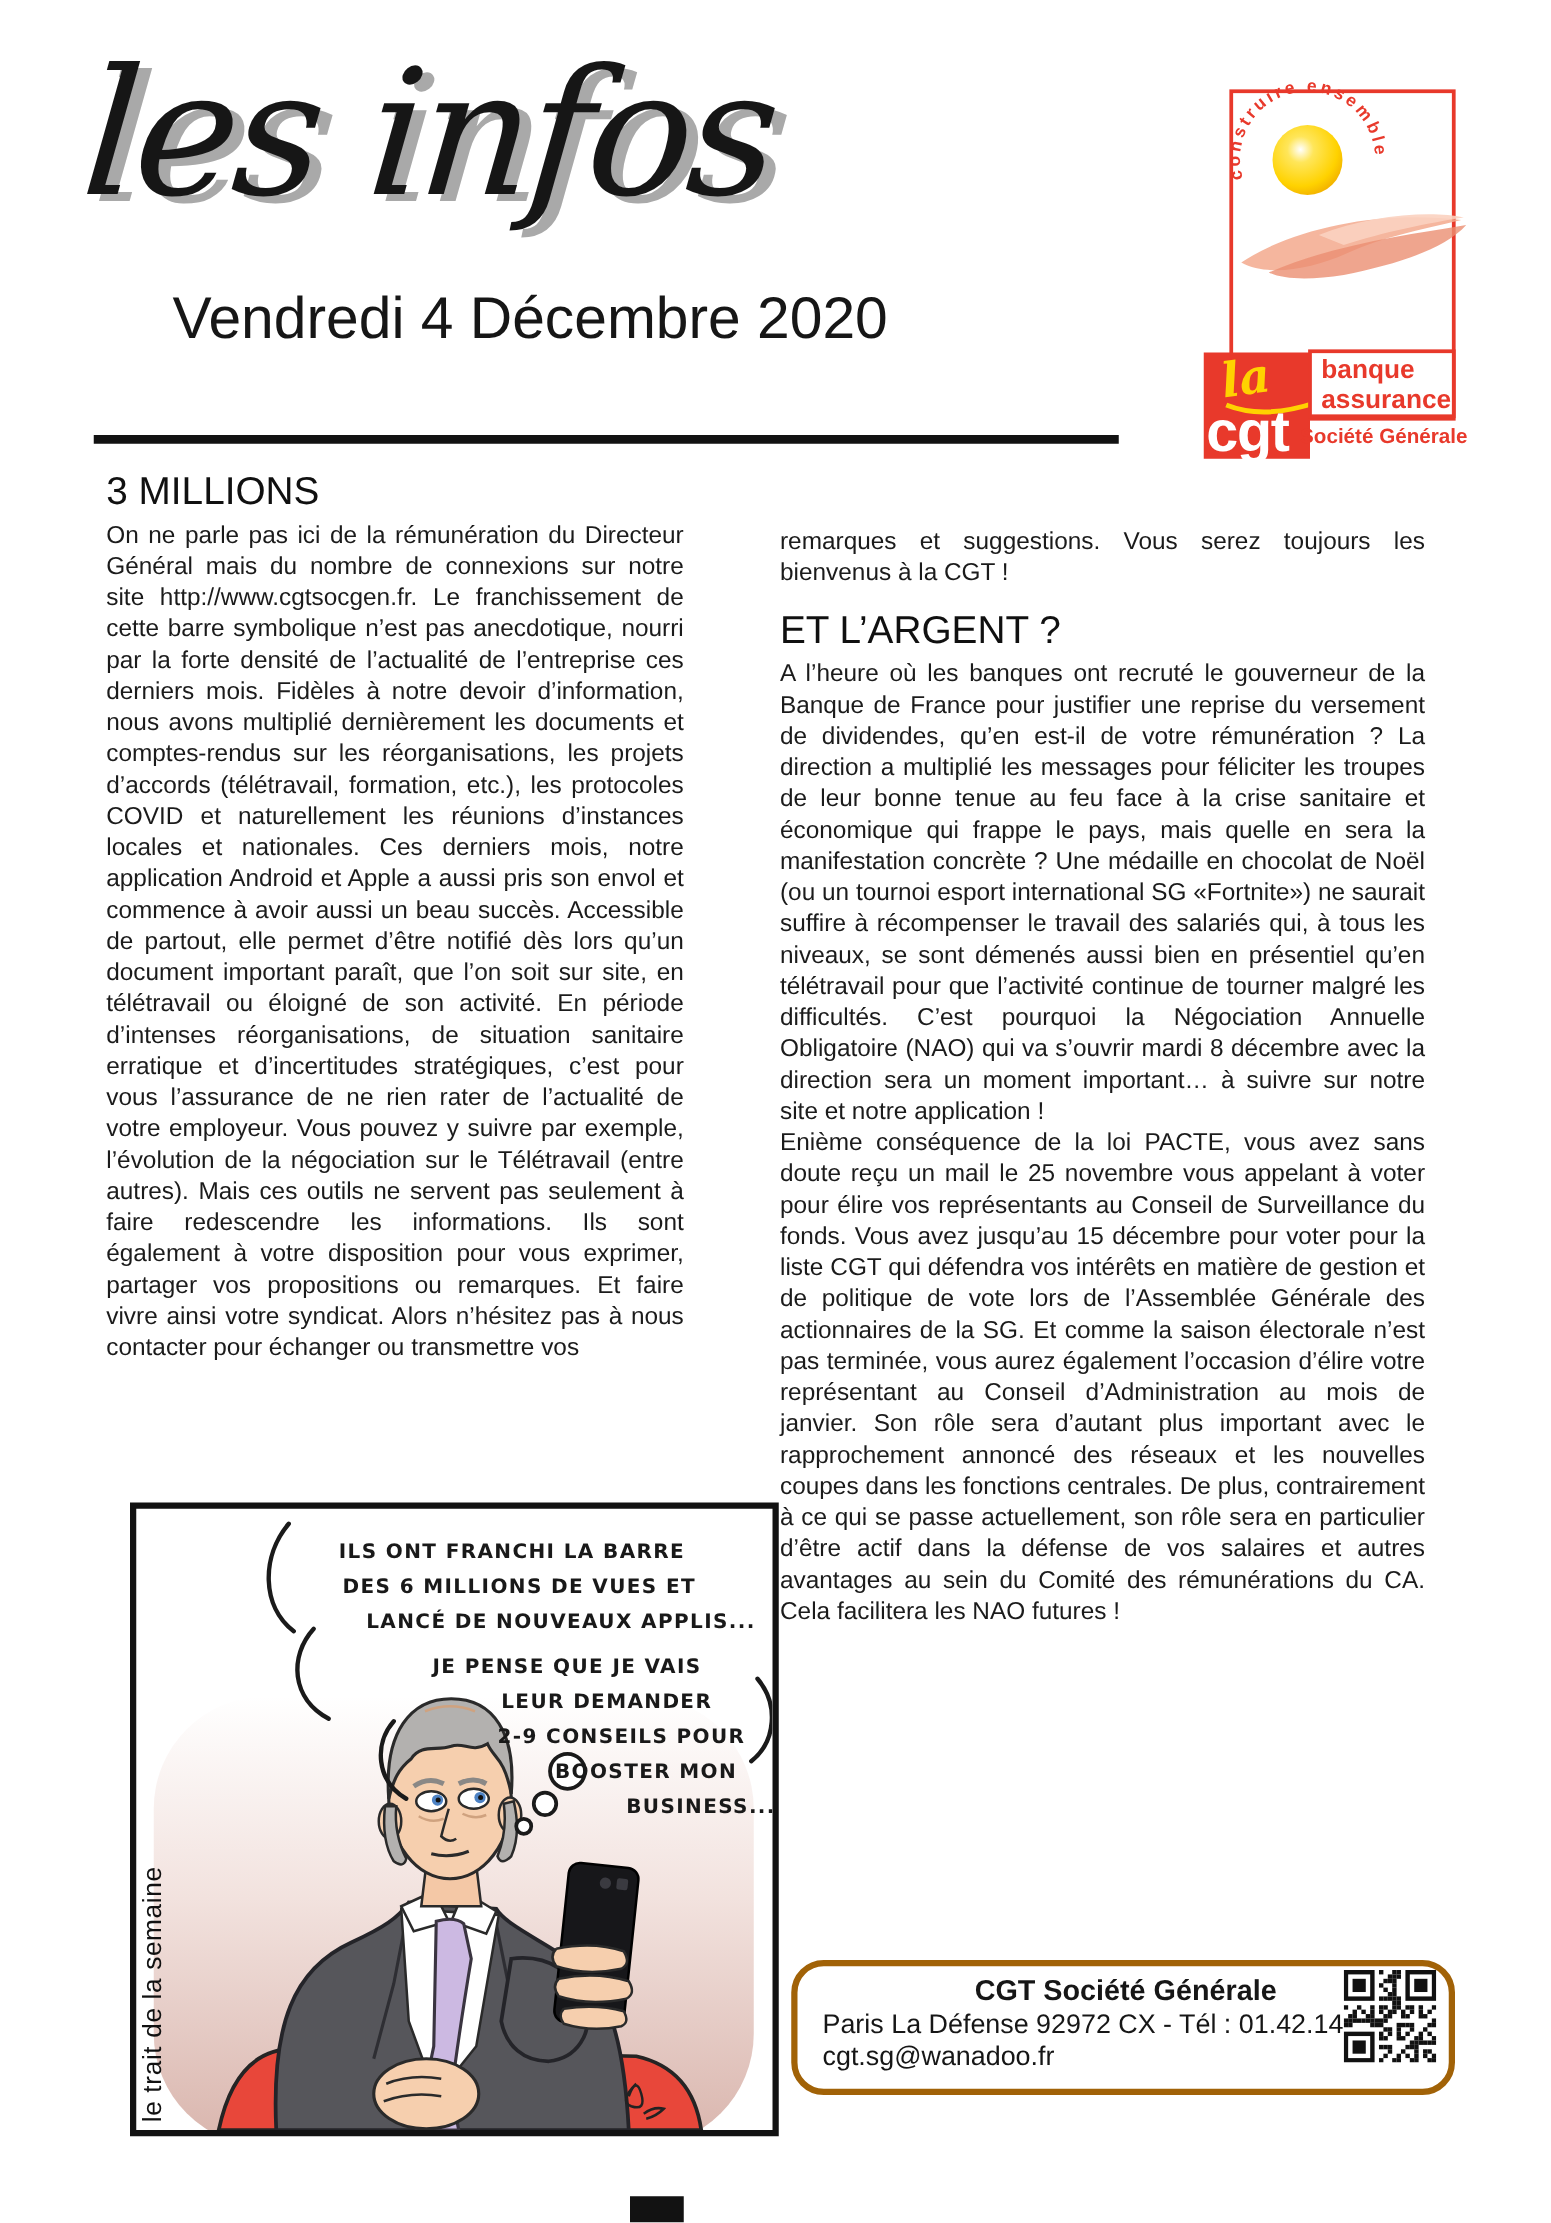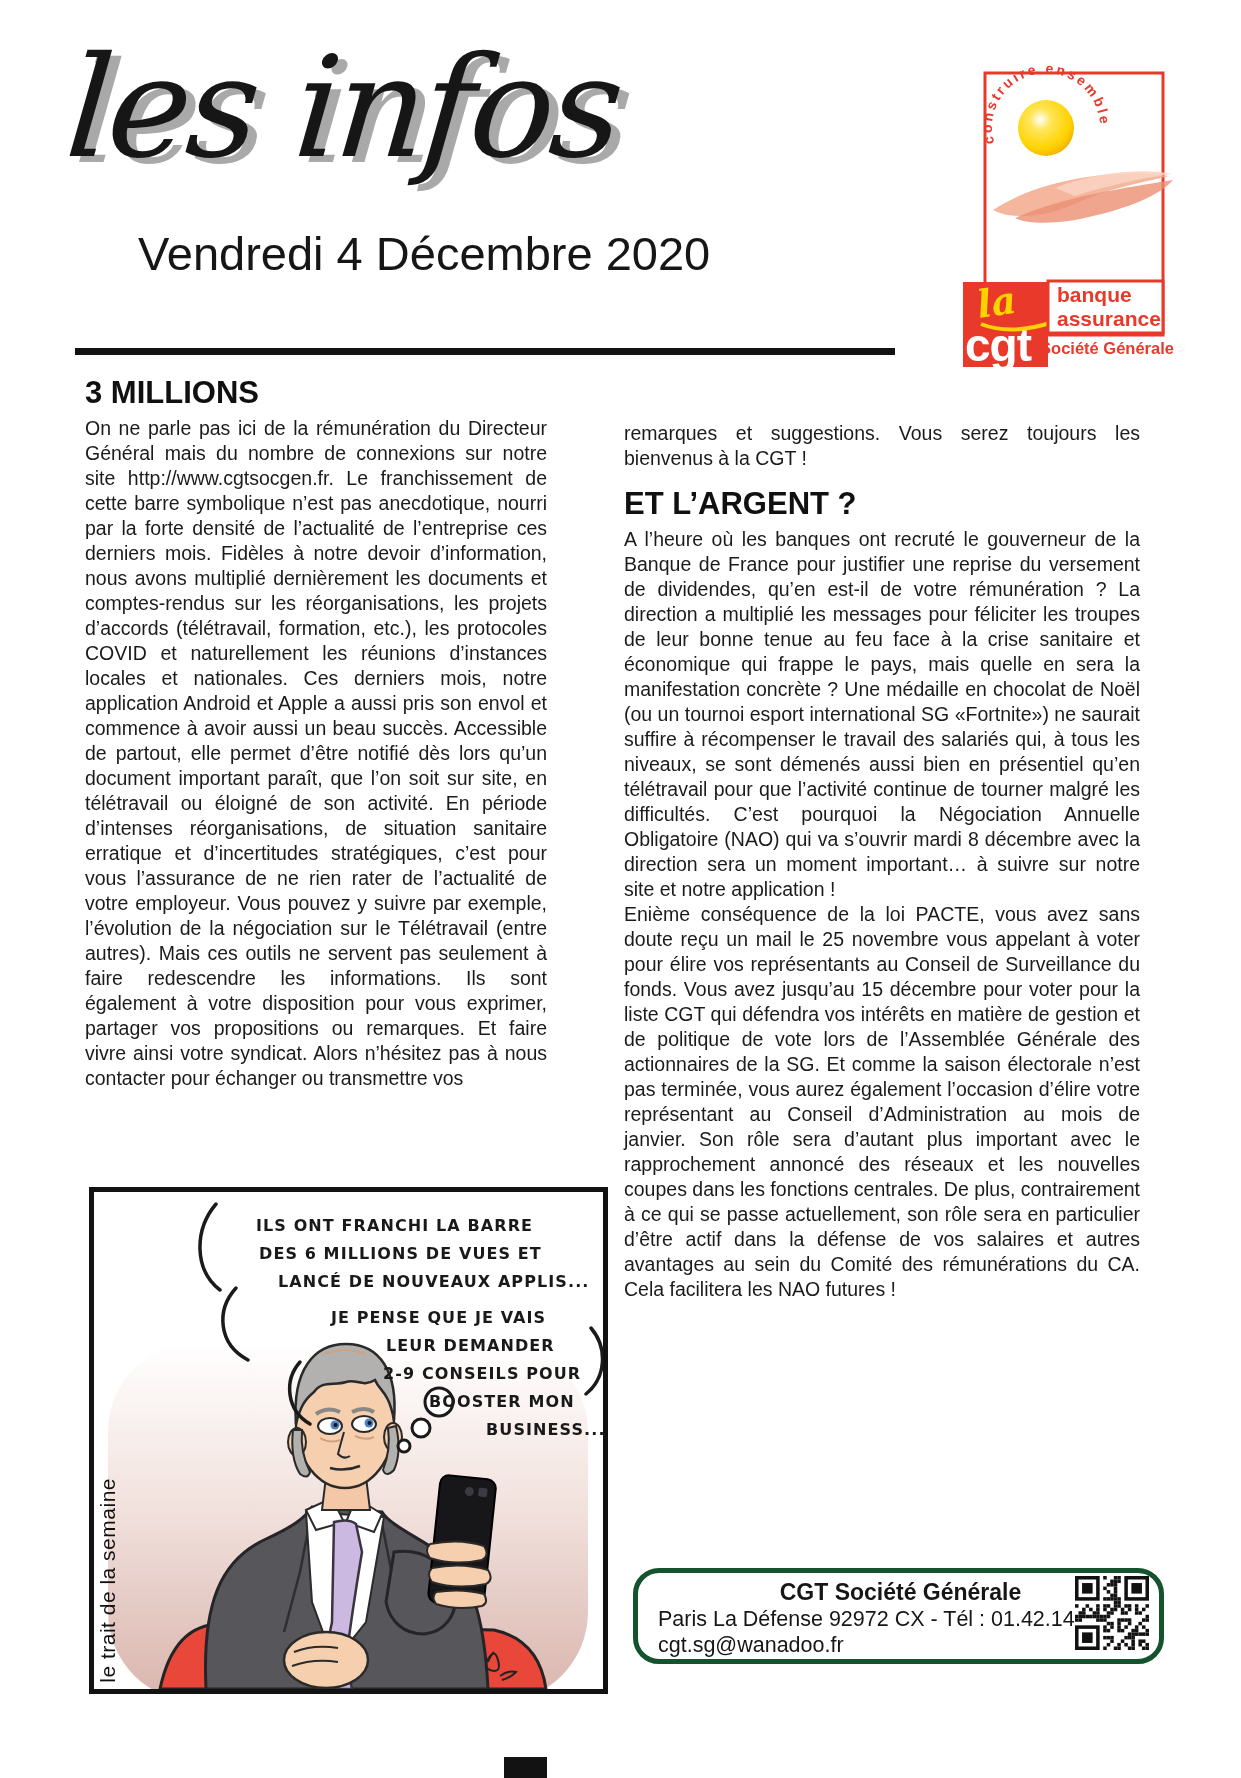--- a/index.html
+++ b/index.html
@@ -19,42 +19,42 @@
   }
   .header-rule{position:absolute;left:75px;top:348px;width:820px;height:7px;background:#121212;}
   
   .logo-wrap{position:absolute;left:955px;top:60px;width:230px;height:312px;}
   
   .col{position:absolute;top:375px;text-align:justify;font-size:19.5px;line-height:25px;color:#1b1b1b;}
   .col p{margin:0;}
   .col-left{left:85px;width:462px;}
   .col-right{left:624px;width:516px;padding-top:46px;}
   h2.art-heading{
-    font-size:31px;line-height:36px;margin:0 0 5px 0;font-weight:bold;color:#101010;
+    font-size:31px;line-height:36px;margin:0 0 5px 0;font-weight:normal;color:#101010;
     text-align:left;letter-spacing:0;
   }
   .col-right h2.art-heading{margin-top:15px;}
   
   .cartoon-box{
-    position:absolute;left:88px;top:1186px;width:509px;height:497px;margin:1px;
+    position:absolute;left:88px;top:1186px;width:509px;height:497px;margin:16px;
     border:5px solid #121212;background:#fff;overflow:hidden;
   }
   .cartoon-art{position:absolute;left:0;top:0;}
   .cartoon-label{
     position:absolute;left:2px;bottom:6px;writing-mode:vertical-rl;transform:rotate(180deg);
     font-size:21px;color:#111;letter-spacing:.5px;
   }
   .cline{
     position:absolute;white-space:nowrap;font-family:"DejaVu Sans", sans-serif;
     font-weight:bold;font-size:16px;letter-spacing:1.1px;color:#191919;
   }
   
   .contact-box{
-    position:absolute;left:633px;top:1568px;width:531px;height:96px;box-sizing:border-box;
-    border:5px solid #14532d;border-radius:26px;background:#fff;
+    position:absolute;left:633px;top:1568px;width:531px;height:108px;box-sizing:border-box;
+    border:5px solid #a16207;border-radius:26px;background:#fff;
     padding:5px 16px 4px 20px;font-size:21.5px;line-height:26px;color:#161616;
   }
   .contact-title{text-align:center;font-weight:bold;font-size:23px;line-height:28px;}
   .contact-line{white-space:nowrap;}
   .qr{position:absolute;right:10px;top:3px;}
   
   .page-mark{position:absolute;left:504px;top:1757px;width:43px;height:21px;background:#121212;}
 </style>
 </head>
 <body>

